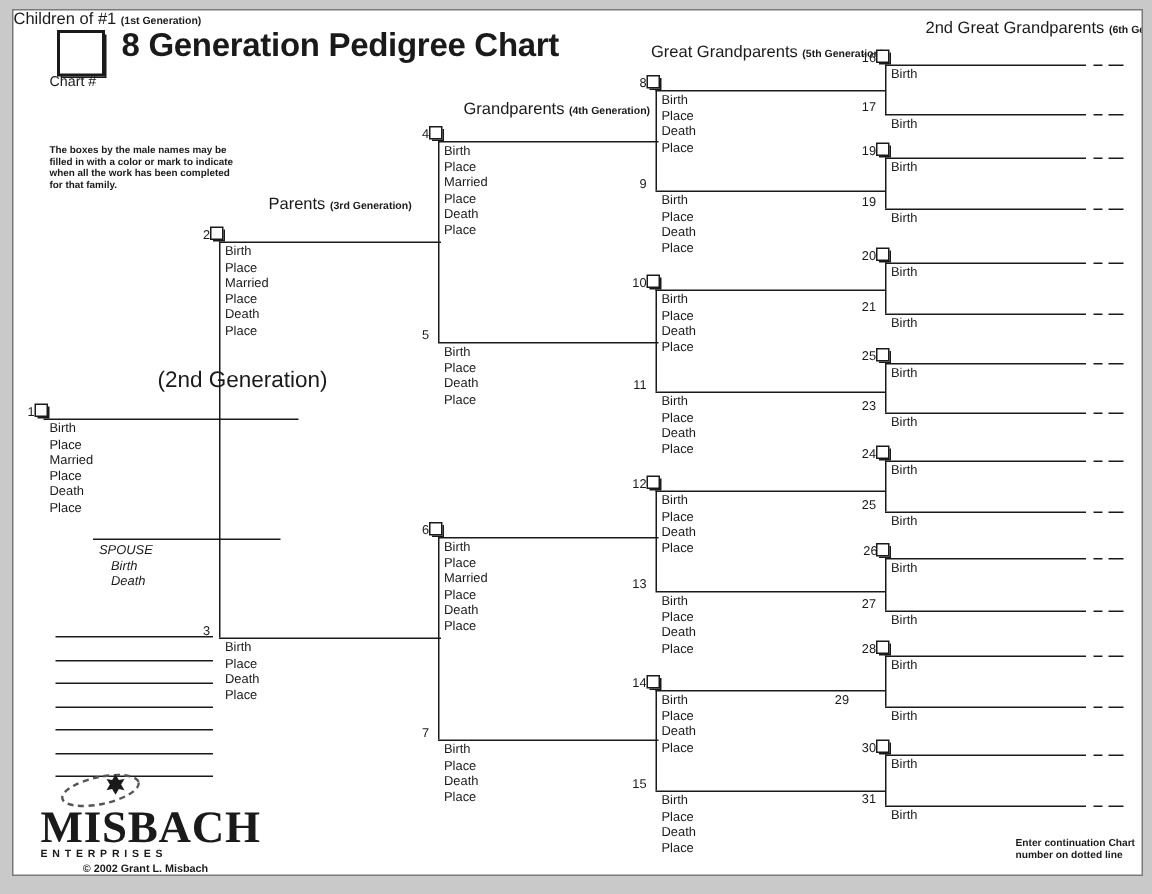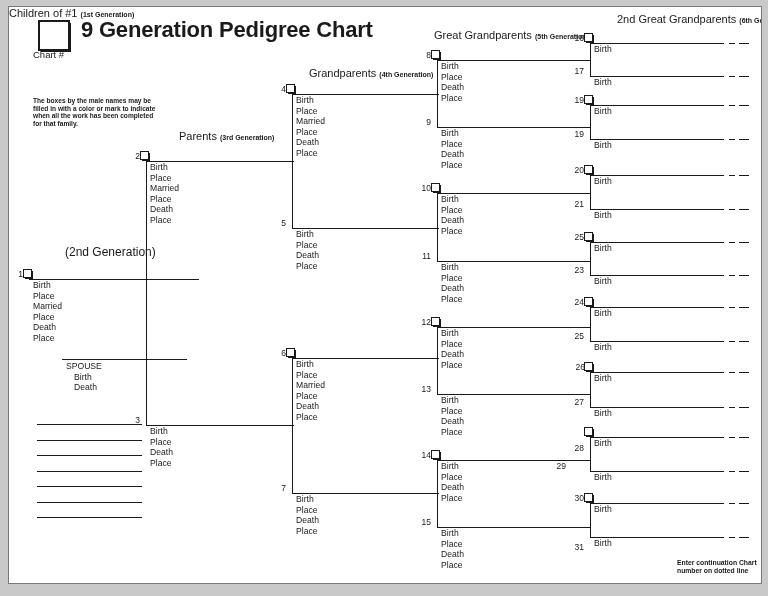--- a/index.html
+++ b/index.html
@@ -35,43 +35,43 @@
 
   .flds{position:absolute;font-size:8.6px;line-height:10.6px;color:#1a1a1a;}
   .flds div{white-space:nowrap;}
 
   .dash{position:absolute;height:0;border-top:1.1px solid #1a1a1a;}
 
   .childline{position:absolute;height:0;border-top:1.1px solid #1a1a1a;width:105px;left:28px;}
   .children-lbl{left:24px;top:402px;font-size:11px;color:#1a1a1a;white-space:nowrap;}
   .children-lbl .sub{font-size:7px;font-weight:bold;}
 
-  .spouse-lbl{position:absolute;font-size:8.6px;line-height:10.6px;color:#1a1a1a;}
+  .spouse-lbl{position:absolute;font-size:8.6px;line-height:10.6px;color:#1a1a1a;font-style:italic;}
 
   .logo{position:absolute;left:18px;top:508px;width:150px;}
   .logo-word{font-family:"Liberation Serif",serif;font-size:30px;font-weight:bold;color:#1a1a1a;letter-spacing:0.5px;line-height:30px;}
   .logo-ent{font-size:7px;font-weight:bold;letter-spacing:3.2px;color:#1a1a1a;margin-top:-1px;}
   .logo-cr{font-size:7.2px;font-weight:bold;color:#1a1a1a;text-align:center;line-height:8.6px;width:140px;margin-top:2px;}
 
   .contnote{position:absolute;left:668px;top:552px;width:95px;font-size:6.8px;font-weight:bold;line-height:8px;color:#1a1a1a;}
 </style>
 </head>
 <body>
 
 <div id="page">
   <div id="sheet">
 
     <div class="abs chartbox-shadow"></div>
     <div class="abs chartbox"></div>
     <div class="abs chartnum-lbl">Chart #</div>
-    <div class="abs ttl">9 Generation Pedigree Chart</div>
+    <div class="abs ttl">8 Generation Pedigree Chart</div>
     <div class="abs fineprint">The boxes by the male names may be filled in with a color or mark to indicate when all the work has been completed for that family.</div>
 
     <div class="abs colhead" style="left:56px;top:238px;">
-      <span class="sub" style="font-size:12px;font-weight:normal;">(2nd Generation)</span>
+      <span class="sub" style="font-size:15px;font-weight:normal;margin-left:40px;">(2nd Generation)</span>
     </div>
     <div class="abs colhead" style="left:170px;top:123px;">
       <span>Parents</span>
       <span class="sub">(3rd Generation)</span>
     </div>
     <div class="abs colhead" style="left:300px;top:60px;">
       <span>Grandparents</span>
       <span class="sub">(4th Generation)</span>
     </div>
     <div class="abs colhead" style="left:425px;top:22px;">
@@ -341,21 +341,21 @@
         <div class="hline" style="left: 581px; top: 400px; width: 134px;"></div>
         <div class="dash" style="left: 720px; top: 400px; width: 6px;"></div>
         <div class="dash" style="left: 730px; top: 400px; width: 10px;"></div>
         <div class="num" style="left: 557px; top: 390px; width: 18px;">27</div>
         <div class="flds" style="left: 585px; top: 401px;">
           <div>Birth</div>
         </div>
         <div class="hline" style="left: 581px; top: 430px; width: 134px;"></div>
         <div class="dash" style="left: 720px; top: 430px; width: 6px;"></div>
         <div class="dash" style="left: 730px; top: 430px; width: 10px;"></div>
-        <div class="num" style="left: 557px; top: 436px; width: 18px;">28</div>
+        <div class="num" style="left: 557px; top: 420px; width: 18px;">28</div>
         <div class="mbox-sh" style="left: 577px; top: 422px;"></div>
         <div class="mbox" style="left: 575px; top: 420px;"></div>
         <div class="flds" style="left: 585px; top: 431px;">
           <div>Birth</div>
         </div>
         <div class="hline" style="left: 581px; top: 464px; width: 134px;"></div>
         <div class="dash" style="left: 720px; top: 464px; width: 6px;"></div>
         <div class="dash" style="left: 730px; top: 464px; width: 10px;"></div>
         <div class="num" style="left: 539px; top: 454px; width: 18px;">29</div>
         <div class="flds" style="left: 585px; top: 465px;">
@@ -366,38 +366,48 @@
         <div class="dash" style="left: 730px; top: 496px; width: 10px;"></div>
         <div class="num" style="left: 557px; top: 486px; width: 18px;">30</div>
         <div class="mbox-sh" style="left: 577px; top: 488px;"></div>
         <div class="mbox" style="left: 575px; top: 486px;"></div>
         <div class="flds" style="left: 585px; top: 497px;">
           <div>Birth</div>
         </div>
         <div class="hline" style="left: 581px; top: 530px; width: 134px;"></div>
         <div class="dash" style="left: 720px; top: 530px; width: 6px;"></div>
         <div class="dash" style="left: 730px; top: 530px; width: 10px;"></div>
-        <div class="num" style="left: 557px; top: 535px; width: 18px;">31</div>
+        <div class="num" style="left: 557px; top: 520px; width: 18px;">31</div>
         <div class="flds" style="left: 585px; top: 531px;">
           <div>Birth</div>
         </div>
         <div class="vline" style="left: 137px; top: 154px; height: 264px;"></div>
         <div class="vline" style="left: 283px; top: 87px; height: 134px;"></div>
         <div class="vline" style="left: 283px; top: 351px; height: 135px;"></div>
         <div class="vline" style="left: 428px; top: 53px; height: 67px;"></div>
         <div class="vline" style="left: 428px; top: 186px; height: 68px;"></div>
         <div class="vline" style="left: 428px; top: 320px; height: 67px;"></div>
         <div class="vline" style="left: 428px; top: 453px; height: 67px;"></div>
         <div class="vline" style="left: 581px; top: 36px; height: 33px;"></div>
         <div class="vline" style="left: 581px; top: 98px; height: 34px;"></div>
         <div class="vline" style="left: 581px; top: 168px; height: 34px;"></div>
         <div class="vline" style="left: 581px; top: 235px; height: 33px;"></div>
         <div class="vline" style="left: 581px; top: 300px; height: 34px;"></div>
         <div class="vline" style="left: 581px; top: 365px; height: 35px;"></div>
         <div class="vline" style="left: 581px; top: 430px; height: 34px;"></div>
         <div class="vline" style="left: 581px; top: 496px; height: 34px;"></div>
       </div>
 
+    <div class="logo">
+      <svg width="150" height="26" viewBox="0 0 150 26" style="display:block;margin-bottom:-4px;">
+        <ellipse cx="40" cy="12" rx="26" ry="9" fill="none" stroke="#555" stroke-width="1.6" stroke-dasharray="4 3" transform="rotate(-12 40 12)"></ellipse>
+        <path d="M60 3 l3 5 5 -1 -3 5 3 5 -5 -1 -3 5 -3 -5 -5 1 3 -5 -3 -5 5 1z" fill="#1a1a1a" transform="translate(5,-1) scale(0.75)"></path>
+      </svg>
+      <div class="logo-word">MISBACH</div>
+      <div class="logo-ent">ENTERPRISES</div>
+      <div class="logo-cr">© 2002 Grant L. Misbach</div>
+      <div class="logo-cr" style="margin-top:0;">www.Misbach.org</div>
+    </div>
 
     <div class="contnote">Enter continuation Chart number on dotted line</div>
 
   </div>
 </div>
 
 </body></html>

